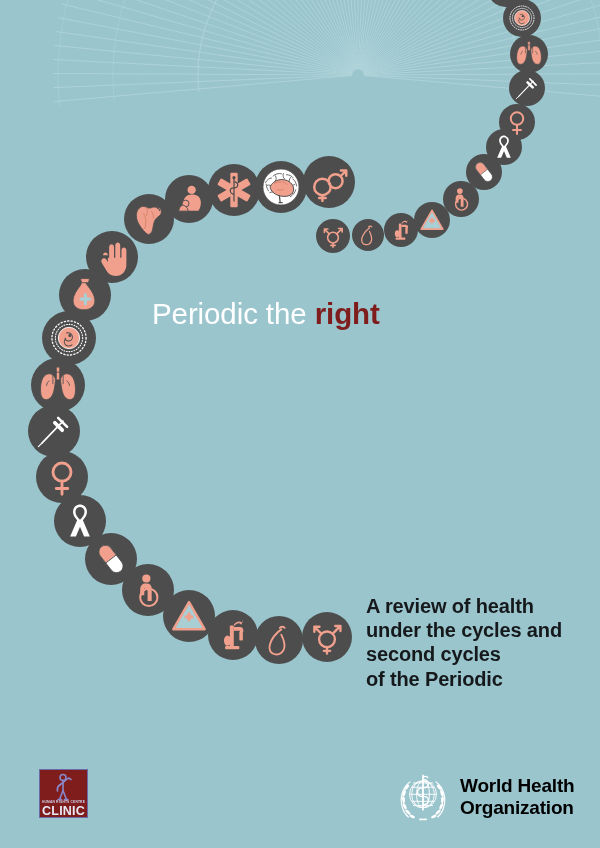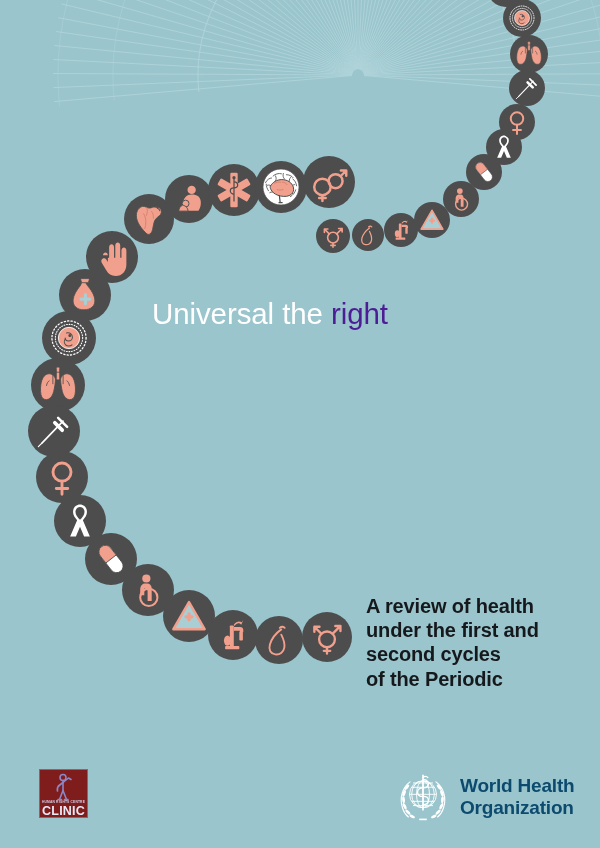--- a/index.html
+++ b/index.html
@@ -40,21 +40,21 @@
     width: 400px;
   }
   .head-line {
     font-size: 29.5px;
     line-height: 38px;
     color: #ffffff;
     font-weight: 400;
     letter-spacing: -0.1px;
     white-space: nowrap;
   }
-  .head-line b { font-weight: 400; color:#4c1d95; }
+  .head-line b { font-weight: 700; color:#7f1d1d; }
 
   #bigtitle {
     position: absolute;
     left: 150px;
     top: 375px;
     width: 430px;
   }
   .big-line {
     font-size: 56px;
     line-height: 57px;
@@ -117,21 +117,21 @@
 
   #who-logo {
     position: absolute;
     left: 396px;
     top: 770px;
     display: flex;
     align-items: center;
     gap: 10px;
   }
   #who-logo .who-text {
-    color: #0c4a6e;
+    color: #000000;
     font-weight: 700;
     font-size: 19px;
     line-height: 22px;
     letter-spacing: -0.2px;
   }
 </style>
 </head>
 <body>
 
 <div id="page">
@@ -516,27 +516,27 @@
           <use href="#ic-condom-icon" x="260.04" y="621.04" width="37.92" height="37.92"></use>
         </g>
         <g>
           <circle cx="327" cy="637" r="25" fill="#4d4d4d"></circle>
           <use href="#ic-transgender-symbol-icon" x="307.25" y="617.25" width="39.5" height="39.5"></use>
         </g>
       </g>
   </svg>
 
   <div id="headline">
-    <div class="head-line"><span>Universal the </span><b>right</b></div>
+    <div class="head-line"><span>Periodic the </span><b>right</b></div>
   </div>
 
 
   <div id="subtitle">
     <div class="sub-line">A review of health</div>
-    <div class="sub-line">under the first and</div>
+    <div class="sub-line">under the cycles and</div>
     <div class="sub-line">second cycles</div>
     <div class="sub-line">of the Periodic</div>
   </div>
 
   <div id="hrc-logo">
     <div class="hrc-top">
       <svg width="26" height="30" viewBox="0 0 52 60" xmlns="http://www.w3.org/2000/svg">
         <g fill="none" stroke="#8a88c8" stroke-width="3.2" stroke-linecap="round" stroke-linejoin="round">
           <circle cx="24" cy="11" r="6"></circle>
           <path d="M24 17v20"></path>

